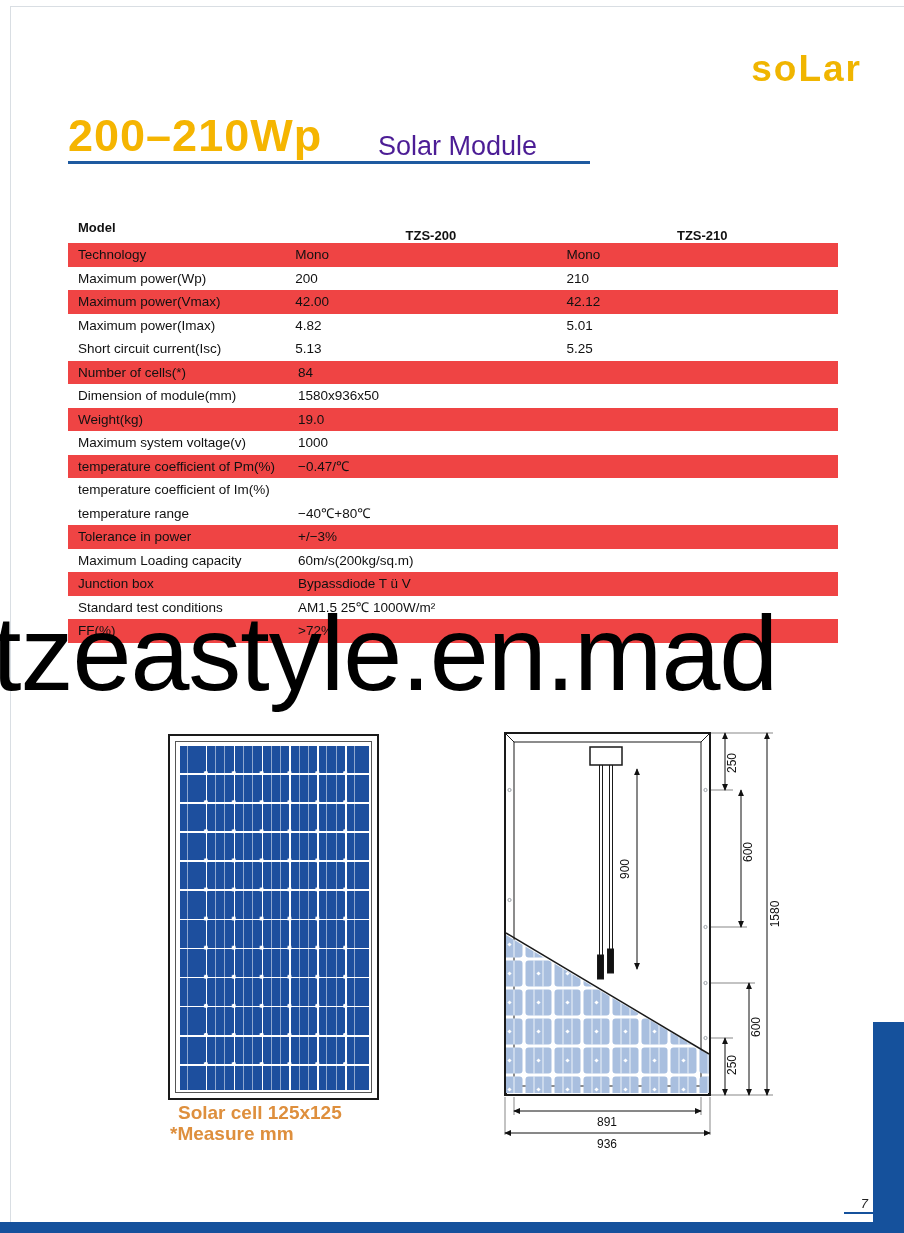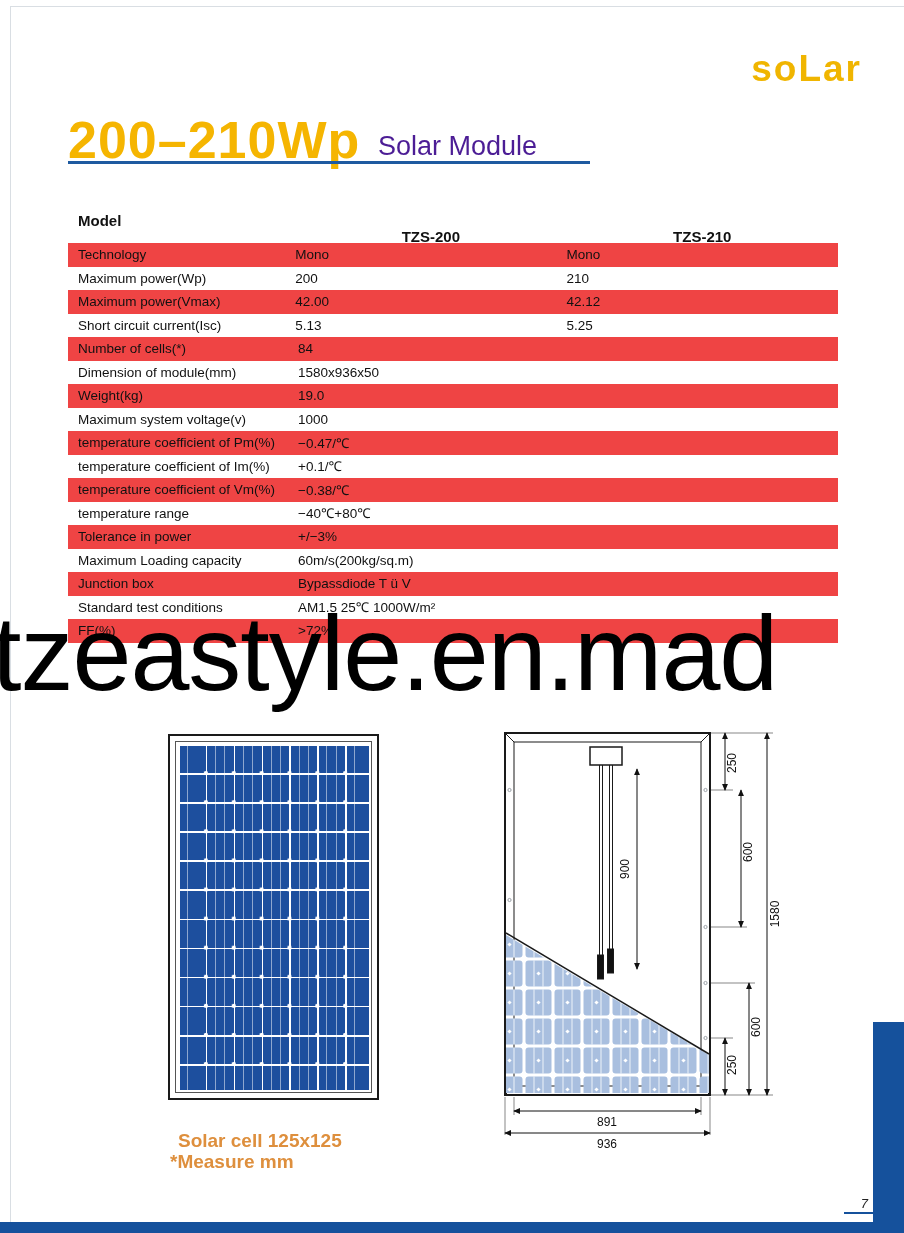--- a/index.html
+++ b/index.html
@@ -7,28 +7,28 @@
     position:relative;width:904px;height:1233px;background:#ffffff;
     overflow:hidden;font-family:"Liberation Sans",sans-serif;color:#111;
     margin:0 auto;
   }
   .border-top{position:absolute;left:10px;top:6px;right:0;height:1px;background:#d9dee3;}
   .border-left{position:absolute;left:10px;top:6px;width:1px;bottom:11px;background:#d9dee3;}
 
   .logo{position:absolute;top:48px;right:42px;font-size:37px;font-weight:bold;
     color:#f0b500;letter-spacing:2px;}
 
-  .title{position:absolute;left:68px;top:110px;font-size:52px;font-weight:bold;
+  .title{position:absolute;left:68px;top:110px;font-size:45px;font-weight:bold;
     color:#f5b501;letter-spacing:1px;}
   .subtitle{position:absolute;left:378px;top:131px;font-size:27px;color:#4c1d95;}
   .title-underline{position:absolute;left:68px;top:161px;width:522px;height:3px;background:#1e5aa0;}
 
   
   .spec-table{position:absolute;left:68px;top:212px;width:770px;}
-  .thead{display:flex;height:31px;font-weight:bold;font-size:15px;}
+  .thead{display:flex;height:31px;align-items:center;font-weight:bold;font-size:13px;}
   .thead .hl{width:220px;padding-left:10px;}
   .thead .hv{width:275px;text-align:center;margin-top:16px;}
   .trow{display:flex;height:23.5px;align-items:center;font-size:13.5px;}
   .trow.shaded{background:#ef4444;}
   .trow .lbl{width:220px;padding-left:10px;white-space:nowrap;}
   .trow .v1,.trow .v2{width:275px;}
   .trow .vspan{flex:1;display:none;}
   .trow.span .vspan{display:block;}
 
   
@@ -46,21 +46,21 @@
     background-image:
       radial-gradient(circle, #ffffff 1.8px, rgba(255,255,255,0) 2.5px),
       repeating-linear-gradient(90deg,#fff 0,#fff 1.6px,transparent 1.6px,transparent 27.86px),
       repeating-linear-gradient(180deg,#fff 0,#fff 1.6px,transparent 1.6px,transparent 29.1px),
       repeating-linear-gradient(90deg,rgba(255,255,255,.5) 0,rgba(255,255,255,.5) .9px,transparent .9px,transparent 9.28px);
     background-size:27.86px 29.1px, auto, auto, auto;
     background-position:-13.93px -14.55px, 0 0, 0 0, 0 0;
   }
   .panel-caption{position:absolute;left:170px;top:1102px;font-size:19px;font-weight:bold;
     color:#de8f3d;line-height:21px;}
-  .panel-caption .l1{padding-left:8px;margin-top:28px;}
+  .panel-caption .l1{padding-left:8px;}
 
   
   .dim-diagram{position:absolute;left:495px;top:727px;width:300px;height:425px;}
   .dim-diagram text{font-family:"Liberation Sans",sans-serif;font-size:12px;fill:#111;}
 
   
   .side-bar{position:absolute;right:0;top:1022px;width:31px;bottom:0;background:#15519c;}
   .bottom-bar{position:absolute;left:0;right:0;bottom:0;height:11px;background:#15519c;}
   .page-number{position:absolute;right:36px;top:1196px;font-size:13px;font-style:italic;color:#222;}
   .page-number-rule{position:absolute;right:30px;top:1212px;width:30px;height:2px;background:#15519c;}
@@ -97,20 +97,26 @@
         <div class="v2">210</div>
 
       </div>
       <div class="trow shaded">
         <div class="lbl">Maximum power(Vmax)</div>
         <div class="v1">42.00</div>
         <div class="v2">42.12</div>
 
       </div>
       <div class="trow">
+        <div class="lbl">Maximum power(Imax)</div>
+        <div class="v1">4.82</div>
+        <div class="v2">5.01</div>
+
+      </div>
+      <div class="trow">
         <div class="lbl">Short circuit current(Isc)</div>
         <div class="v1">5.13</div>
         <div class="v2">5.25</div>
 
       </div>
       <div class="trow shaded span">
         <div class="lbl">Number of cells(*)</div>
 
         <div class="vspan">84</div>
       </div>
@@ -130,26 +136,20 @@
         <div class="vspan">1000</div>
       </div>
       <div class="trow shaded span">
         <div class="lbl">temperature coefficient of Pm(%)</div>
 
         <div class="vspan">−0.47/℃</div>
       </div>
       <div class="trow span">
         <div class="lbl">temperature coefficient of Im(%)</div>
 
-        <div class="vspan">+0.1/℃</div>
-      </div>
-      <div class="trow shaded span">
-        <div class="lbl">temperature coefficient of Vm(%)</div>
-
-        <div class="vspan">−0.38/℃</div>
       </div>
       <div class="trow span">
         <div class="lbl">temperature range</div>
 
         <div class="vspan">−40℃+80℃</div>
       </div>
       <div class="trow shaded span">
         <div class="lbl">Tolerance in power</div>
 
         <div class="vspan">+/−3%</div>

